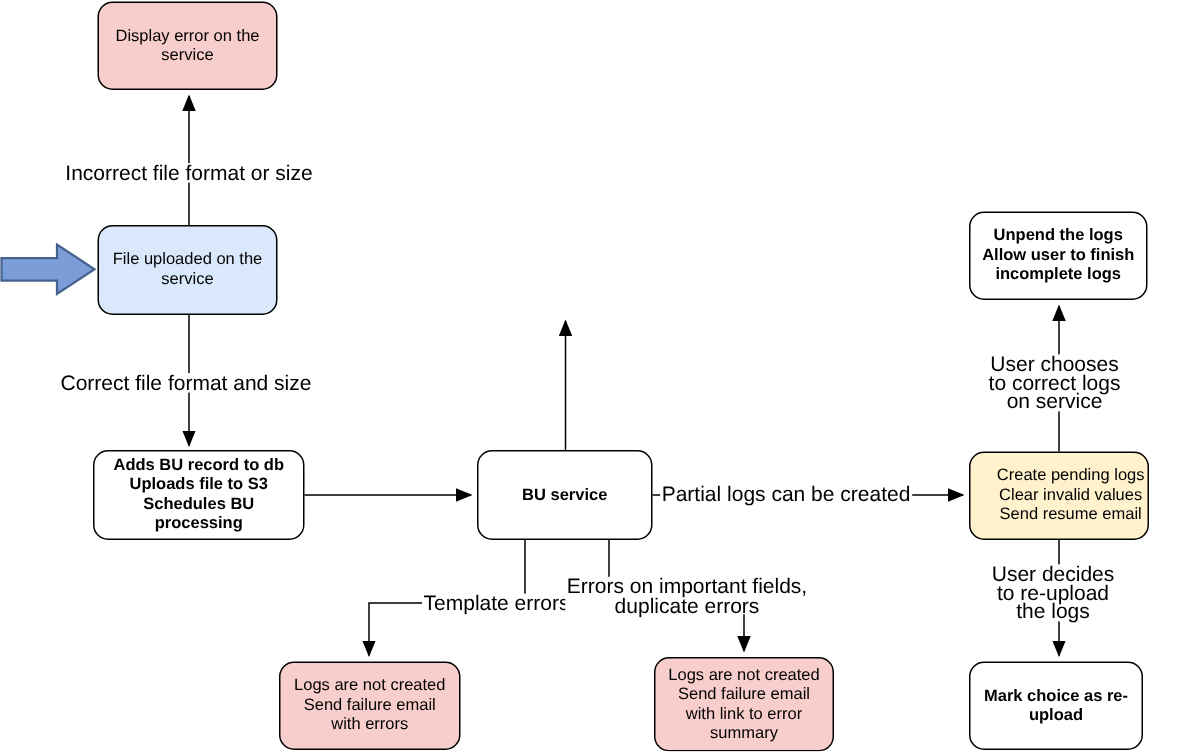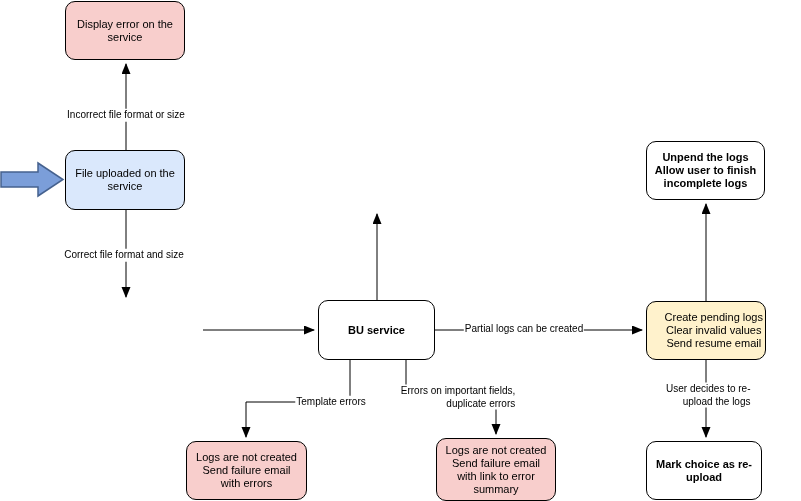--- a/index.html
+++ b/index.html
@@ -26,22 +26,22 @@
   .node span{white-space:pre-line;}
   .node.pink{background:var(--pink-fill,#f8cecc);}
   .node.blue{background:var(--blue-fill,#dae8fc);}
   .node.green{background:var(--green-fill,#d5e8d4);}
   .node.yellow{background:var(--yellow-fill,#fff2cc);justify-content:flex-end;}
   .node.white{background:var(--white-fill,#fff);font-weight:bold;}
   .edge-label{
     position:absolute;
     transform:translate(-50%,-50%);
     background:var(--canvas-bg,#fff);
-    font-size:10px;line-height:12.5px;
-    text-align:right;
+    font-size:14px;line-height:12.5px;
+    text-align:center;
     white-space:pre-line;
     padding:0 1px;
     z-index:3;
   }
 </style>
 </head>
 <body>
 
 <div id="canvas">
 
@@ -68,20 +68,25 @@
   <div class="node pink" style="left:65px;top:1px;width:120px;height:59px">
     <span>Display error on the
 service</span>
   </div>
 
   <div class="node blue" style="left:65px;top:150px;width:120px;height:60px">
     <span>File uploaded on the
 service</span>
   </div>
 
+  <div class="node white" style="left:62px;top:300px;width:141px;height:60px">
+    <span>Adds BU record to db
+Uploads file to S3
+Schedules BU processing</span>
+  </div>
 
   <div class="node white" style="left:318px;top:300px;width:117px;height:60px">
     <span>BU service</span>
   </div>
 
 
   <div class="node white" style="left:646px;top:141px;width:119px;height:59px">
     <span>Unpend the logs
 Allow user to finish
 incomplete logs</span>
@@ -110,15 +115,16 @@
 with link to error
 summary</span>
   </div>
 
   <div class="edge-label" style="left:126px;top:115px">Incorrect file format or size</div>
   <div class="edge-label" style="left:124px;top:255px">Correct file format and size</div>
   <div class="edge-label" style="left:524px;top:329px">Partial logs can be created</div>
   <div class="edge-label" style="left:331px;top:402px">Template errors</div>
   <div class="edge-label" style="left:458px;top:397px">Errors on important fields,
 duplicate errors</div>
+  <div class="edge-label" style="left:703px;top:255px">User chooses to correct logs on service</div>
   <div class="edge-label" style="left:702px;top:395px">User decides to re-upload the logs</div>
 
 </div>
 
 </body></html>

